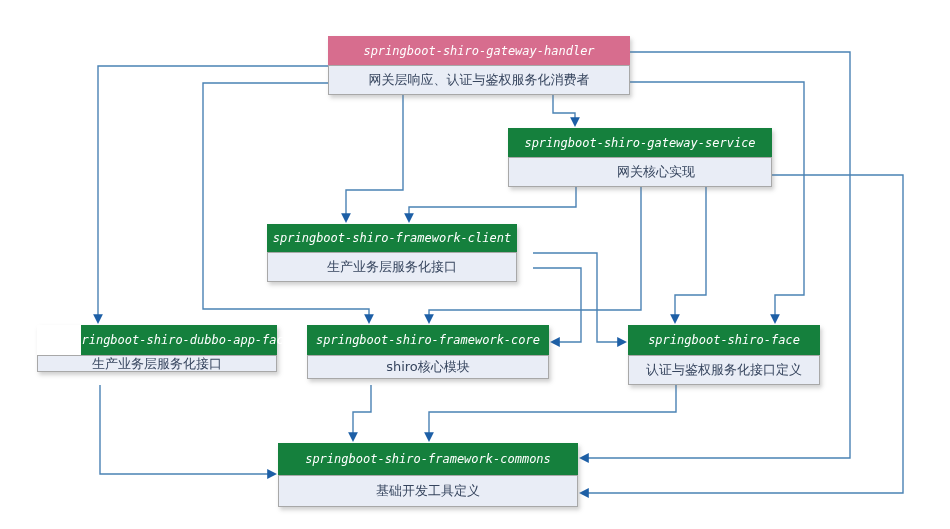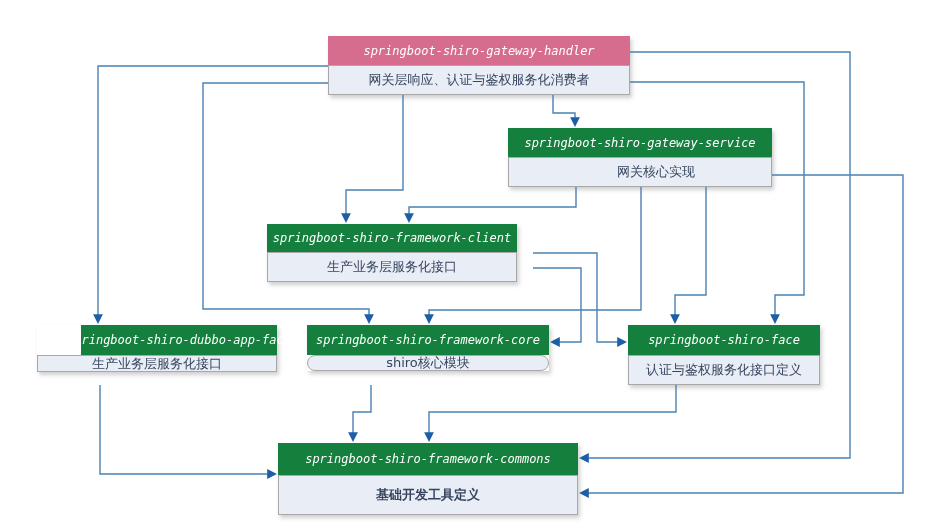--- a/index.html
+++ b/index.html
@@ -26,25 +26,25 @@
   
   #n-handler  { left:328px; top:36px;  width:302px; }
   #n-handler .node-header { height:29px; } #n-handler .node-body { height:30px; }
   #n-gwservice{ left:508px; top:128px; width:264px; }
   #n-gwservice .node-header { height:29px; } #n-gwservice .node-body { height:30px;padding-left:32px; }
   #n-client   { left:267px; top:224px; width:250px; }
   #n-client .node-header { height:28px; } #n-client .node-body { height:30px; }
   #n-dubbo    { left:37px;  top:325px; width:240px; }
   #n-dubbo .node-header { height:30px;margin-left:44px; } #n-dubbo .node-body { height:17px; }
   #n-core     { left:307px; top:325px; width:242px; }
-  #n-core .node-header { height:30px;text-align:center; } #n-core .node-body { height:16px;border-radius:10px; }
+  #n-core .node-header { height:30px;text-align:center; } #n-core .node-body { height:24px; }
   #n-face     { left:628px; top:325px; width:192px; }
   #n-face .node-header { height:30px; } #n-face .node-body { height:30px; }
   #n-commons  { left:278px; top:443px; width:300px; }
-  #n-commons .node-header { height:32px; } #n-commons .node-body { height:40px;font-weight:bold; }
+  #n-commons .node-header { height:32px; } #n-commons .node-body { height:32px; }
 </style>
 </head>
 <body>
 
 <div class="canvas">
 
   <svg class="edges" viewBox="0 0 950 529">
     <defs>
       <marker id="arrow" viewBox="0 0 10 10" refX="8" refY="5" markerWidth="7" markerHeight="7" orient="auto-start-reverse">
         <path d="M0,0 L10,5 L0,10 z" fill="#1d5fa6"></path>

